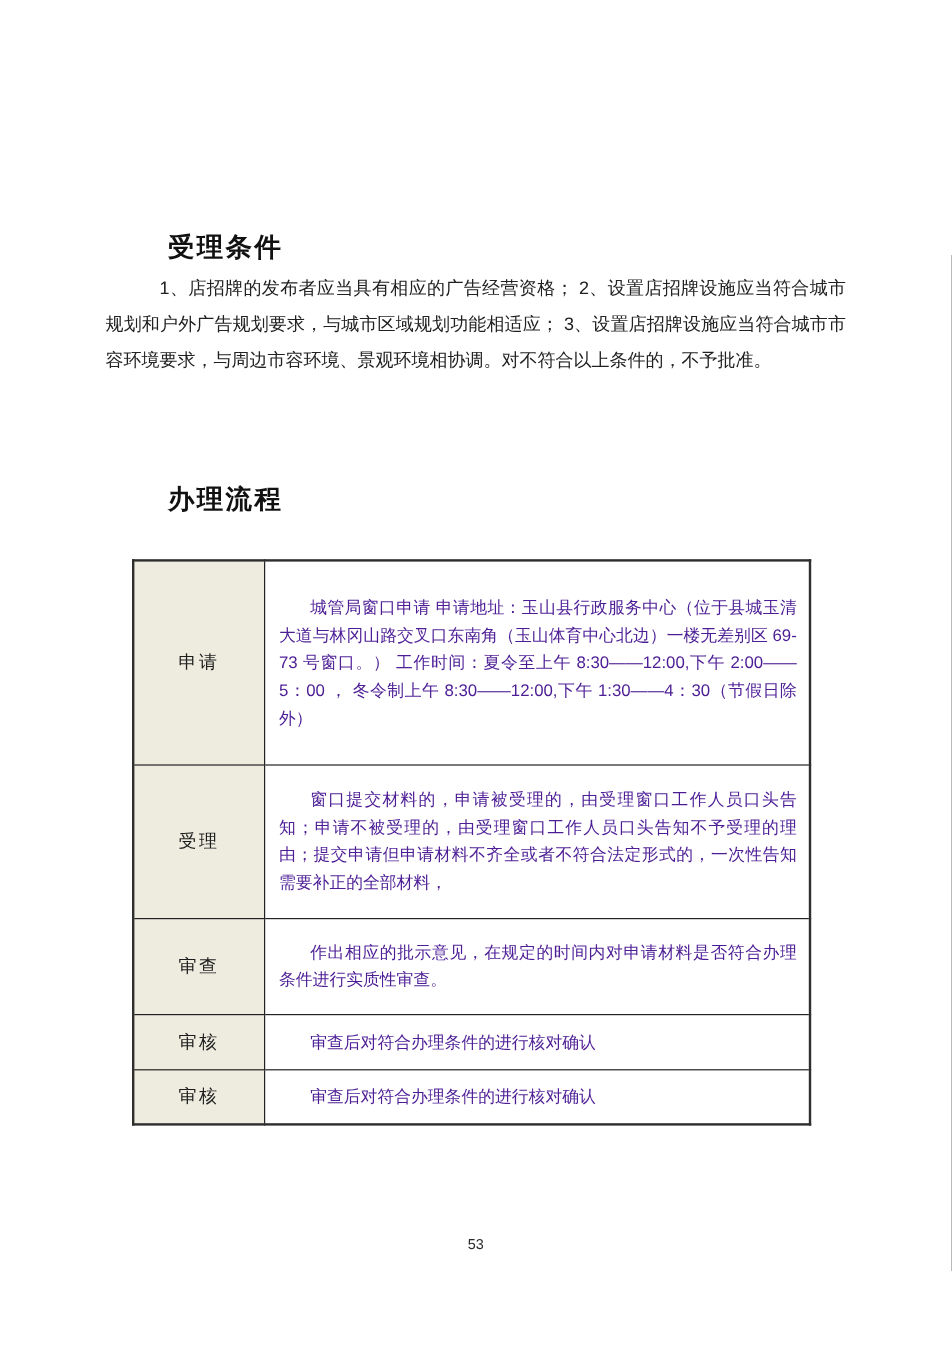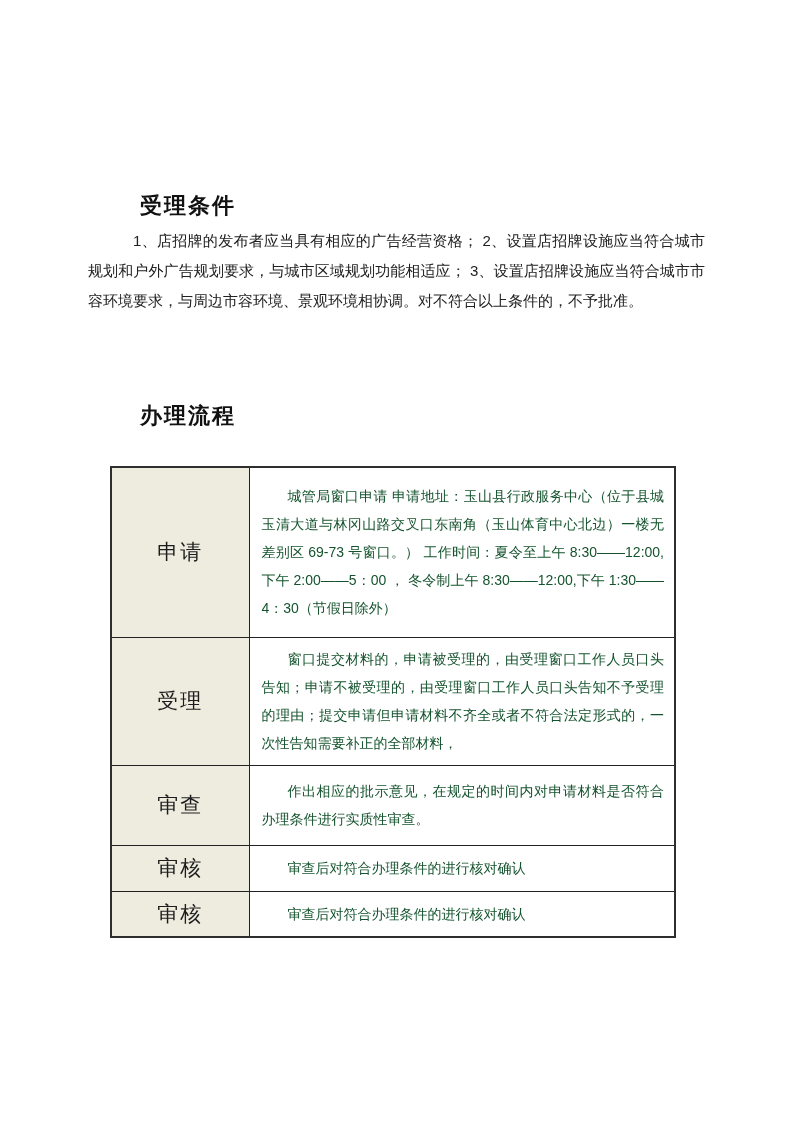--- a/index.html
+++ b/index.html
@@ -42,36 +42,36 @@
     top: 466px;
     width: 566px;
     border-collapse: collapse;
     table-layout: fixed;
     border: 2px solid #2e2e2e;
   }
   .flow-table td {
     border: 1px solid #222222;
   }
   .label-cell {
-    width: 138px;
+    width: 109px;
     background: #eeecdf;
     text-align: center;
     vertical-align: middle;
-    font-size: 21px;
+    font-size: 15px;
     letter-spacing: 2px;
     color: #1c1c1c;
   }
   .content-cell {
     vertical-align: middle;
     font-size: 14px;
-    line-height: 28px;
+    line-height: 23px;
     padding: 2px 10px 2px 12px;
     text-align: justify;
     text-indent: 26px;
-    color: #14532d;
+    color: #4c1d95;
   }
   .row-1 { height: 170px; }
   .row-2 { height: 128px; }
   .row-3 { height: 80px; }
   .row-4 { height: 46px; }
   .row-5 { height: 46px; }
   .row-6 { height: 41px; }
   .page-number {
     position: absolute;
     left: 0;
@@ -111,14 +111,15 @@
       <td class="label-cell">审核</td>
       <td class="content-cell">审查后对符合办理条件的进行核对确认</td>
     </tr>
     <tr class="row-5">
       <td class="label-cell">审核</td>
       <td class="content-cell">审查后对符合办理条件的进行核对确认</td>
     </tr>
   </tbody>
     </table>
 
+  <div class="page-number">53</div>
 
 </div>
 
 </body></html>

